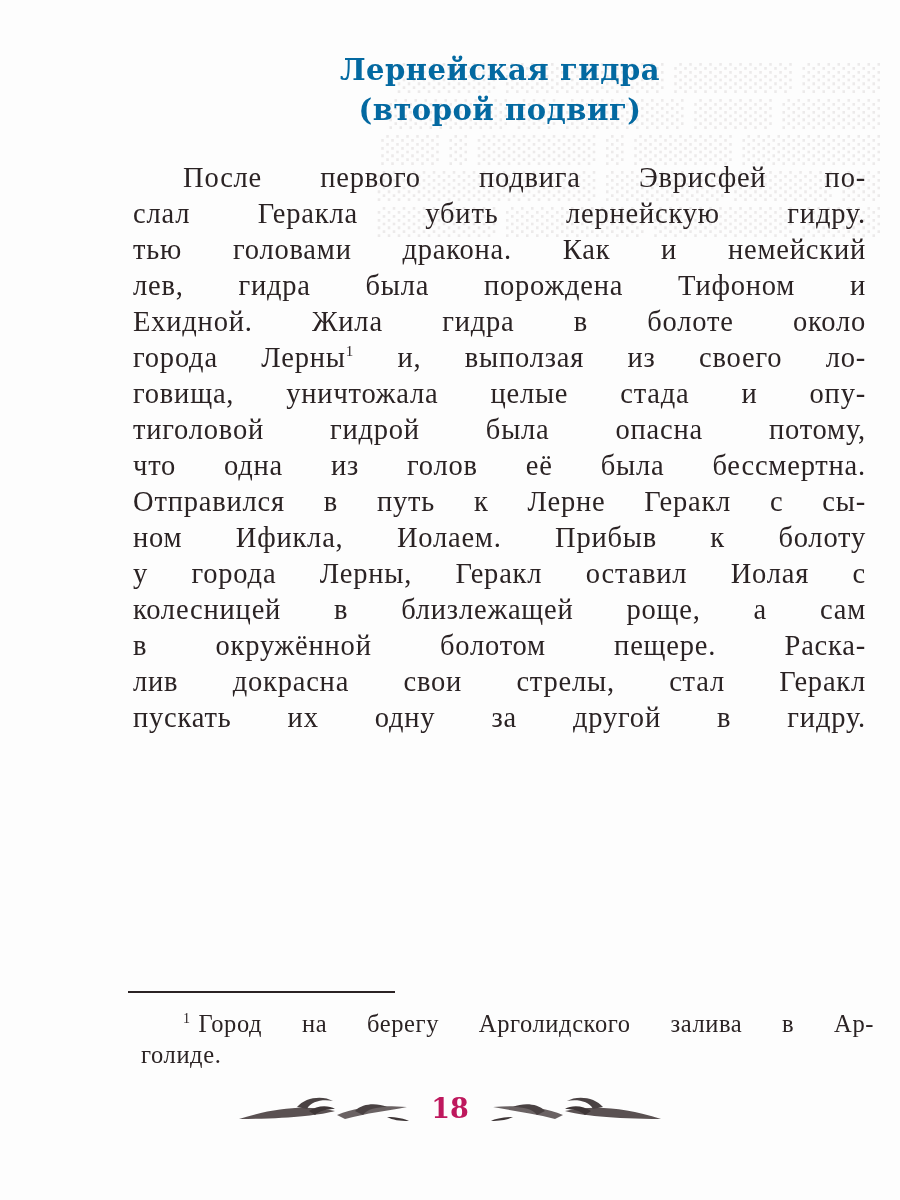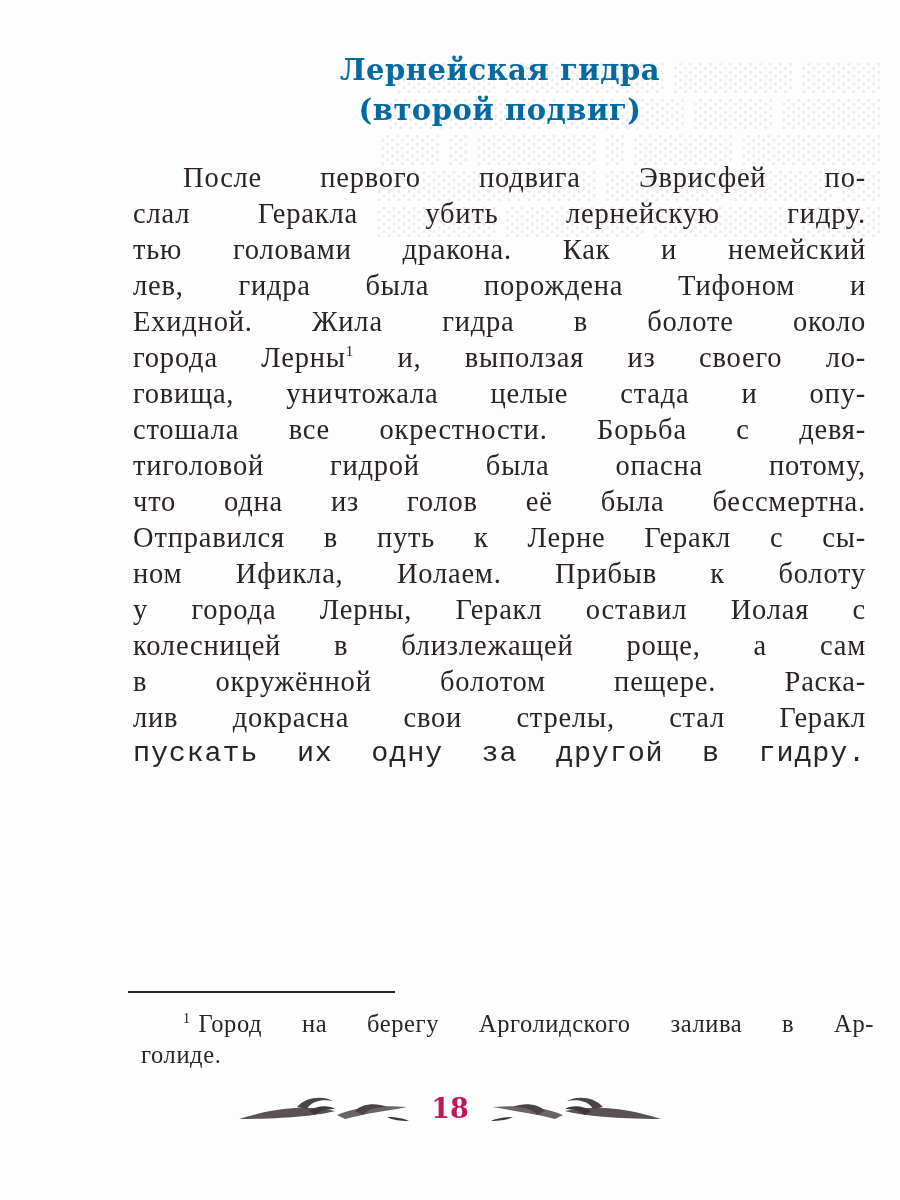--- a/index.html
+++ b/index.html
@@ -33,21 +33,21 @@
     position: absolute; left: 133px; top: 160px; width: 733px;
     font-family: "Liberation Serif", serif;
     font-size: 28.5px; line-height: 36px;
     letter-spacing: 0.8px;
   }
   .line {
     display: block; text-align: justify; text-align-last: justify;
     white-space: nowrap; height: 36px;
   }
   .line.indent { padding-left: 50px; }
-  .line.last { text-align-last: justify; font-family: Liberation Mono, monospace; }
+  .line.last { text-align-last: justify; }
   sup.fn { font-size: 15px; vertical-align: 11px; line-height: 0; }
 
   .fn-rule {
     position: absolute; left: 128px; top: 991px; width: 267px; height: 1.5px;
     background: #2b2324;
   }
   .footnote {
     position: absolute; left: 133px; top: 1008px; width: 733px;
     font-family: "Liberation Serif", serif;
     font-size: 24.5px; line-height: 31px; letter-spacing: 0.6px; margin-left: 8px;
@@ -82,21 +82,20 @@
   </h1>
 
   <div class="body-text">
     <span class="line indent">После первого подвига Эврисфей по-</span>
     <span class="line">слал Геракла убить лернейскую гидру.</span>
     <span class="line">тью головами дракона. Как и немейский</span>
     <span class="line">лев, гидра была порождена Тифоном и</span>
     <span class="line">Ехидной. Жила гидра в болоте около</span>
     <span class="line"><span>города Лерны</span><sup class="fn">1</sup> <span>и, выползая из своего ло-</span></span>
     <span class="line">говища, уничтожала целые стада и опу-</span>
-    <span class="line">стошала все окрестности. Борьба с девя-</span>
     <span class="line">тиголовой гидрой была опасна потому,</span>
     <span class="line">что одна из голов её была бессмертна.</span>
     <span class="line">Отправился в путь к Лерне Геракл с сы-</span>
     <span class="line">ном Ификла, Иолаем. Прибыв к болоту</span>
     <span class="line">у города Лерны, Геракл оставил Иолая с</span>
     <span class="line">колесницей в близлежащей роще, а сам</span>
     <span class="line">в окружённой болотом пещере. Раска-</span>
     <span class="line">лив докрасна свои стрелы, стал Геракл</span>
     <span class="line last">пускать их одну за другой в гидру.</span>
   </div>

